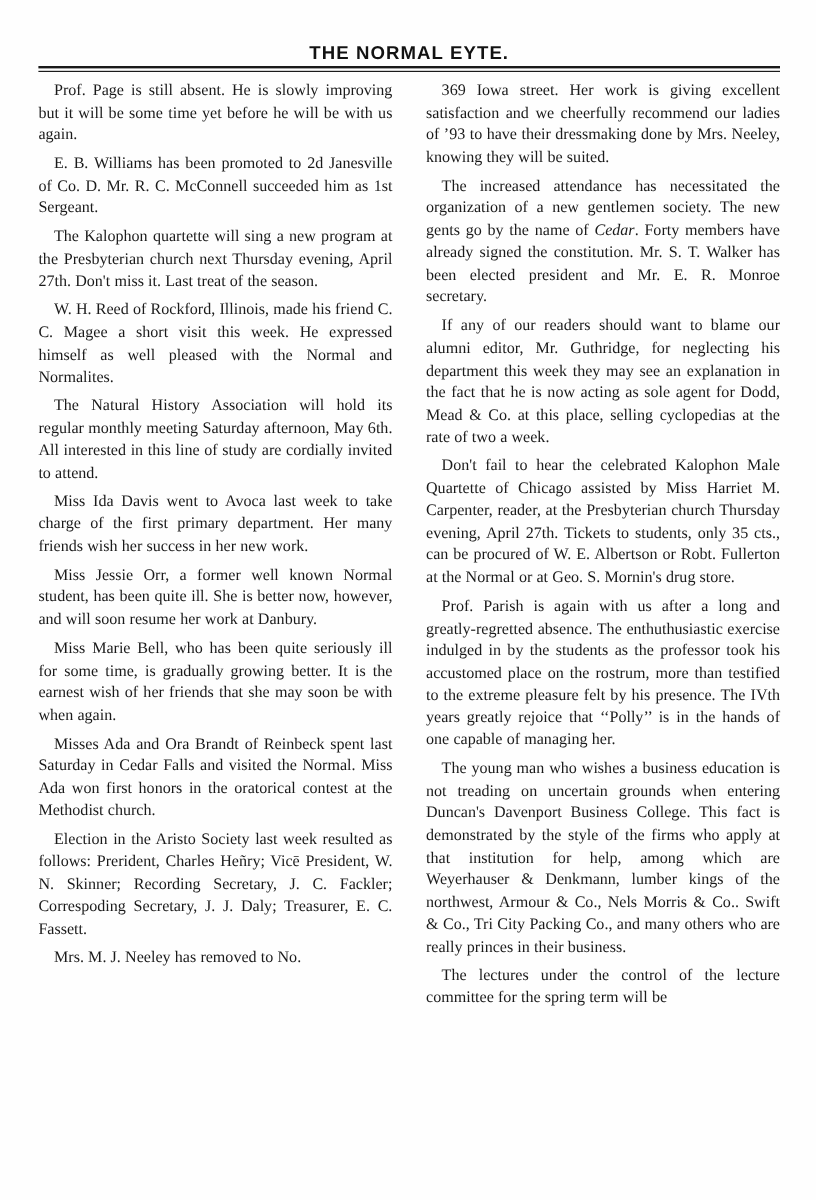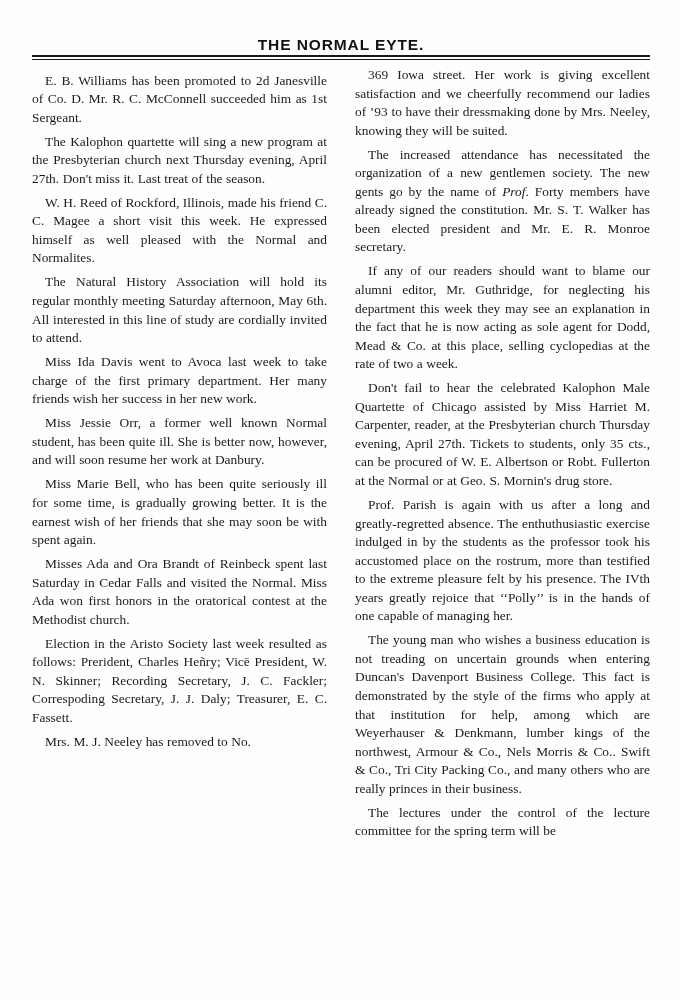--- a/index.html
+++ b/index.html
@@ -108,34 +108,35 @@
   </div>
 
   <div class="rule-group">
     <div class="rule-thick"></div>
     <div class="rule-gap"></div>
     <div class="rule-thin"></div>
   </div>
 
   <div class="columns">
     <div class="column left" id="col-left">
+        <p>Prof. Page is still absent. He is slowly improving but it will be some time yet before he will be with us again.</p>
         <p class="gap-before">E. B. Williams has been promoted to 2d Janesville of Co. D. Mr. R. C. McConnell succeeded him as 1st Sergeant.</p>
         <p class="gap-before">The Kalophon quartette will sing a new program at the Presbyterian church next Thursday evening, April 27th. Don't miss it. Last treat of the season.</p>
         <p class="gap-before">W. H. Reed of Rockford, Illinois, made his friend C. C. Magee a short visit this week. He expressed himself as well pleased with the Normal and Normalites.</p>
         <p class="gap-before">The Natural History Association will hold its regular monthly meeting Saturday afternoon, May 6th. All interested in this line of study are cordially invited to attend.</p>
         <p class="gap-before">Miss Ida Davis went to Avoca last week to take charge of the first primary department. Her many friends wish her success in her new work.</p>
         <p class="gap-before">Miss Jessie Orr, a former well known Normal student, has been quite ill. She is better now, however, and will soon resume her work at Danbury.</p>
-        <p class="gap-before">Miss Marie Bell, who has been quite seriously ill for some time, is gradually growing better. It is the earnest wish of her friends that she may soon be with spent again.</p>
+        <p class="gap-before">Miss Marie Bell, who has been quite seriously ill for some time, is gradually growing better. It is the earnest wish of her friends that she may soon be with when again.</p>
         <p class="gap-before">Misses Ada and Ora Brandt of Reinbeck spent last Saturday in Cedar Falls and visited the Normal. Miss Ada won first honors in the oratorical contest at the Methodist church.</p>
         <p class="gap-before">Election in the Aristo Society last week resulted as follows: Prerident, Charles Heñry; Vicē President, W. N. Skinner; Recording Secretary, J. C. Fackler; Correspoding Secretary, J. J. Daly; Treasurer, E. C. Fassett.</p>
         <p class="gap-before">Mrs. M. J. Neeley has removed to No.</p>
       </div>
     <div class="column right" id="col-right">
         <p><span>369 Iowa street. Her work is giving excellent satisfaction and we cheerfully recommend our ladies of ’93 to have their dressmaking done by Mrs. Neeley, knowing they will be suited.</span></p>
-        <p class="gap-before"><span>The increased attendance has necessitated the organization of a new gentlemen society. The new gents go by the name of </span><span class="it">Prof</span><span>. Forty members have already signed the constitution. Mr. S. T. Walker has been elected president and Mr. E. R. Monroe secretary.</span></p>
+        <p class="gap-before"><span>The increased attendance has necessitated the organization of a new gentlemen society. The new gents go by the name of </span><span class="it">Cedar</span><span>. Forty members have already signed the constitution. Mr. S. T. Walker has been elected president and Mr. E. R. Monroe secretary.</span></p>
         <p class="gap-before"><span>If any of our readers should want to blame our alumni editor, Mr. Guthridge, for neglecting his department this week they may see an explanation in the fact that he is now acting as sole agent for Dodd, Mead &amp; Co. at this place, selling cyclopedias at the rate of two a week.</span></p>
         <p class="gap-before"><span>Don't fail to hear the celebrated Kalophon Male Quartette of Chicago assisted by Miss Harriet M. Carpenter, reader, at the Presbyterian church Thursday evening, April 27th. Tickets to students, only 35 cts., can be procured of W. E. Albertson or Robt. Fullerton at the Normal or at Geo. S. Mornin's drug store.</span></p>
         <p class="gap-before"><span>Prof. Parish is again with us after a long and greatly-regretted absence. The enthuthusiastic exercise indulged in by the students as the professor took his accustomed place on the rostrum, more than testified to the extreme pleasure felt by his presence. The IVth years greatly rejoice that ‘‘Polly’’ is in the hands of one capable of managing her.</span></p>
         <p class="gap-before"><span>The young man who wishes a business education is not treading on uncertain grounds when entering Duncan's Davenport Business College. This fact is demonstrated by the style of the firms who apply at that institution for help, among which are Weyerhauser &amp; Denkmann, lumber kings of the northwest, Armour &amp; Co., Nels Morris &amp; Co.. Swift &amp; Co., Tri City Packing Co., and many others who are really princes in their business.</span></p>
         <p class="gap-before"><span>The lectures under the control of the lecture committee for the spring term will be</span></p>
       </div>
   </div>
 
 </div>
 

